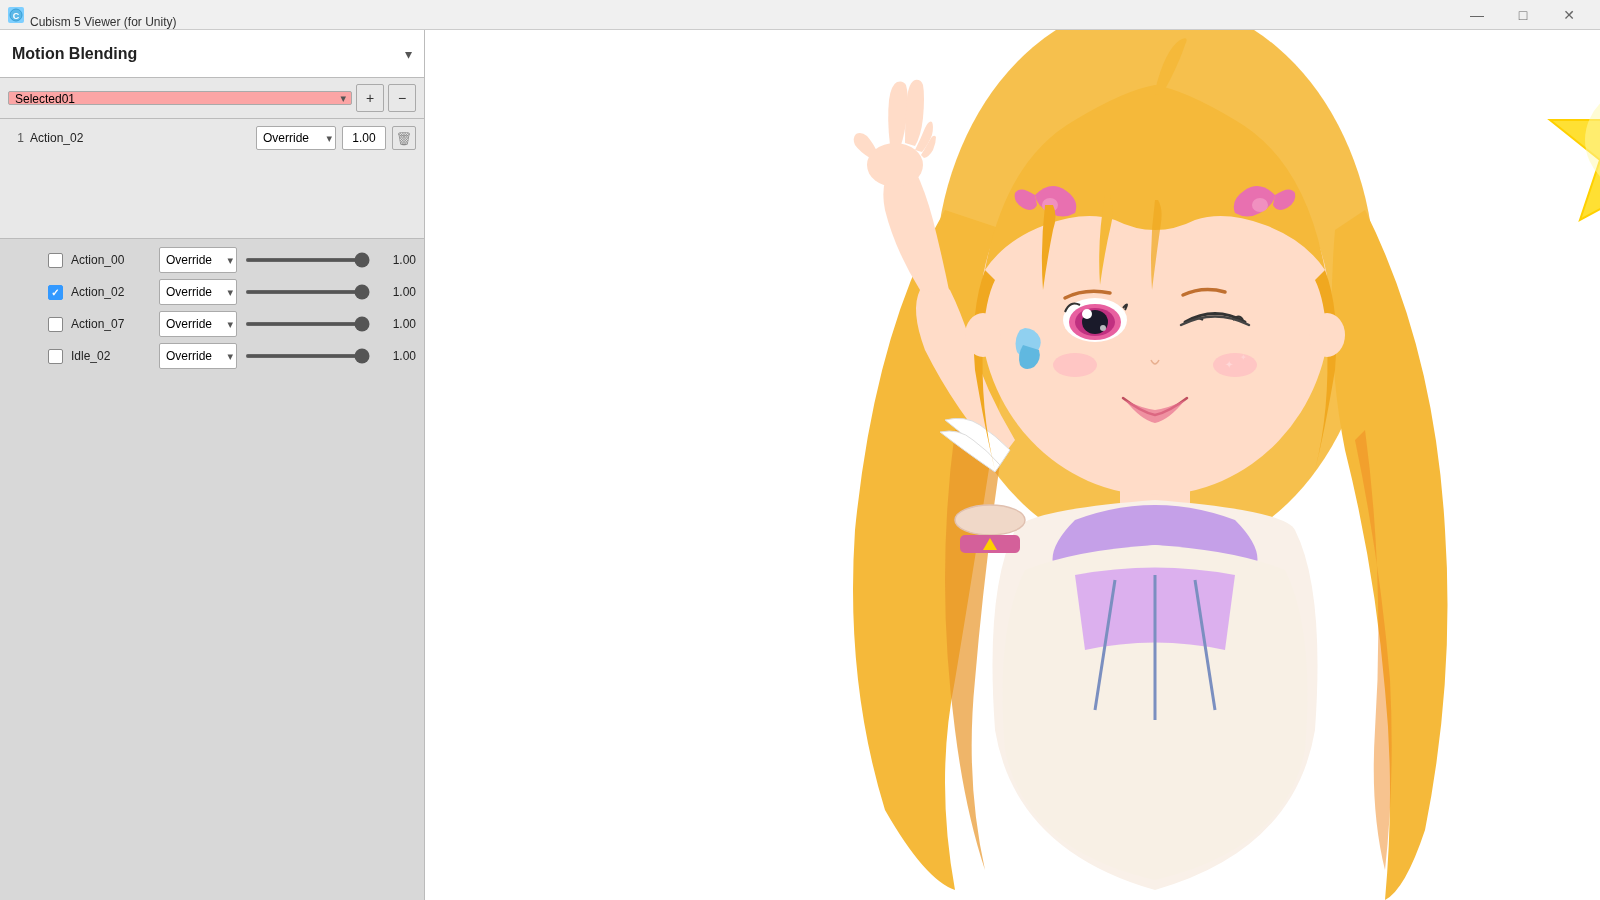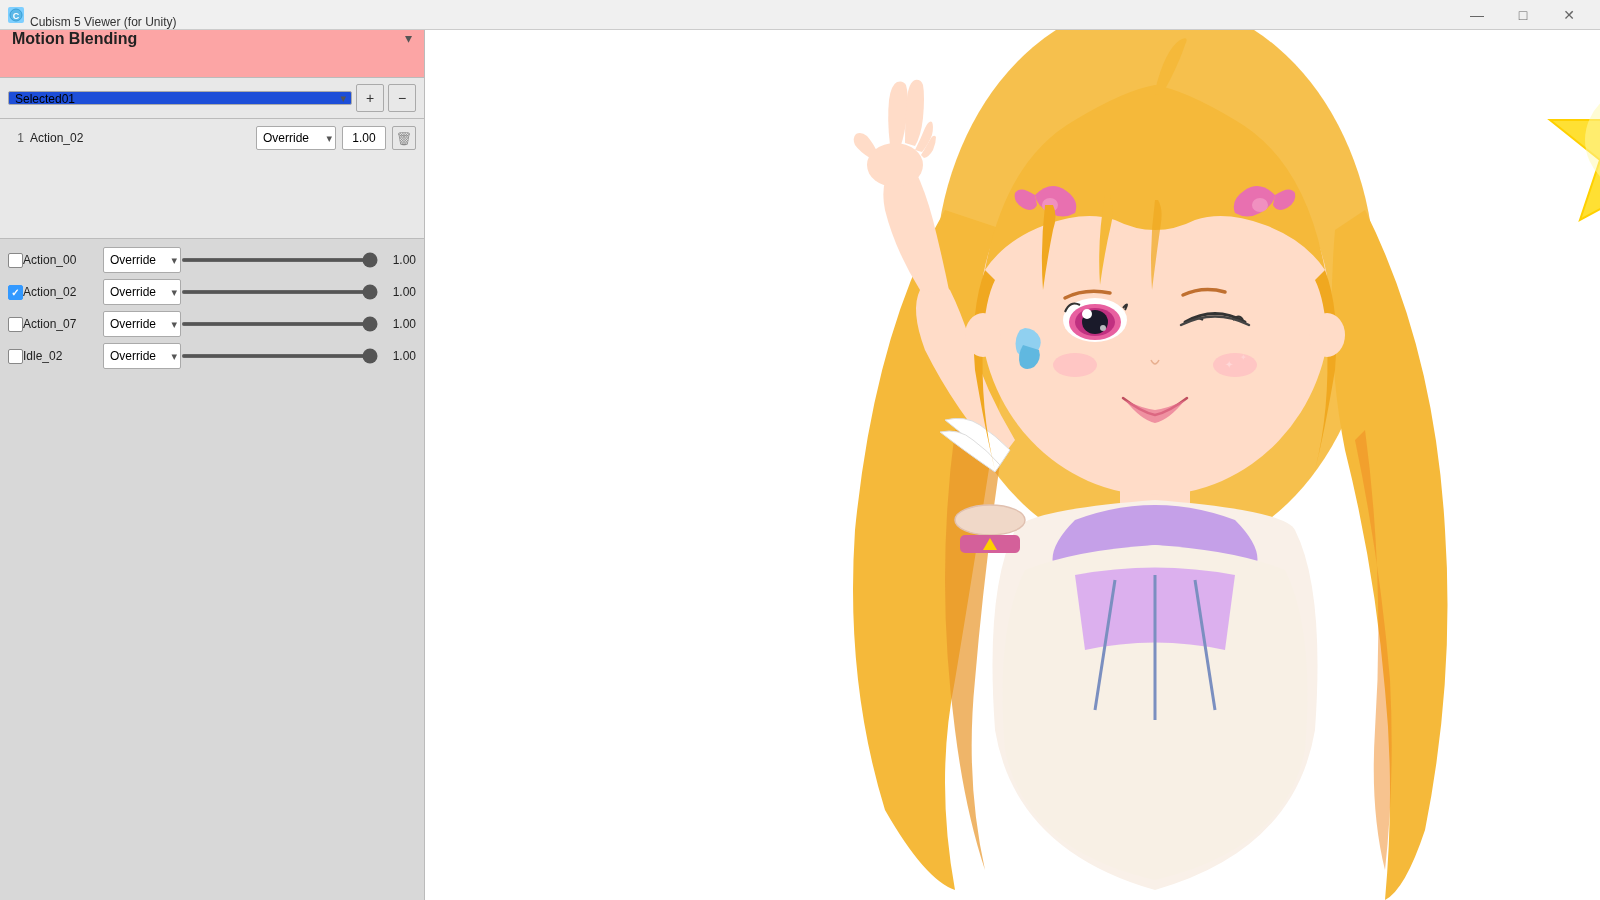--- a/index.html
+++ b/index.html
@@ -77,26 +77,26 @@
       width: 425px;
       background: #d8d8d8;
       border-right: 1px solid #bbb;
       display: flex;
       flex-direction: column;
       flex-shrink: 0;
     }
 
     
     #motion-header {
-      background: #fca5a5;
+      background: #ffffff;
       border-bottom: 1px solid #bbb;
       padding: 0 12px;
       height: 48px;
       display: flex;
-      align-items: flex-start;
+      align-items: center;
       justify-content: space-between;
     }
     #motion-header-title {
       font-size: 16px;
       font-weight: 600;
       color: #222;
     }
     #motion-header-arrow {
       font-size: 14px;
       color: #555;
@@ -112,21 +112,21 @@
       gap: 4px;
     }
     .selected-dropdown-wrapper {
       flex: 1;
       position: relative;
     }
     .selected-dropdown-wrapper select {
       width: 100%;
       height: 14px;
       border: 1px solid #aaa;
-      background: #1d4ed8;
+      background: #fca5a5;
       padding: 0 6px;
       font-size: 12px;
       cursor: pointer;
       border-radius: 2px;
       appearance: none;
     }
     .selected-dropdown-wrapper::after {
       content: '▾';
       position: absolute;
       right: 6px;
@@ -275,21 +275,23 @@
     #action-list-bottom {
       background: #d8d8d8;
       padding: 6px 8px;
       display: flex;
       flex-direction: column;
       gap: 2px;
     }
     .action-item-bottom {
       display: flex;
       align-items: center;
+      gap: 8px;
       padding: 2px 0;
+      margin-left: 40px;
     }
     .action-checkbox {
       width: 15px;
       height: 15px;
       border: 1px solid #888;
       background: white;
       cursor: pointer;
       display: flex;
       align-items: center;
       justify-content: center;

